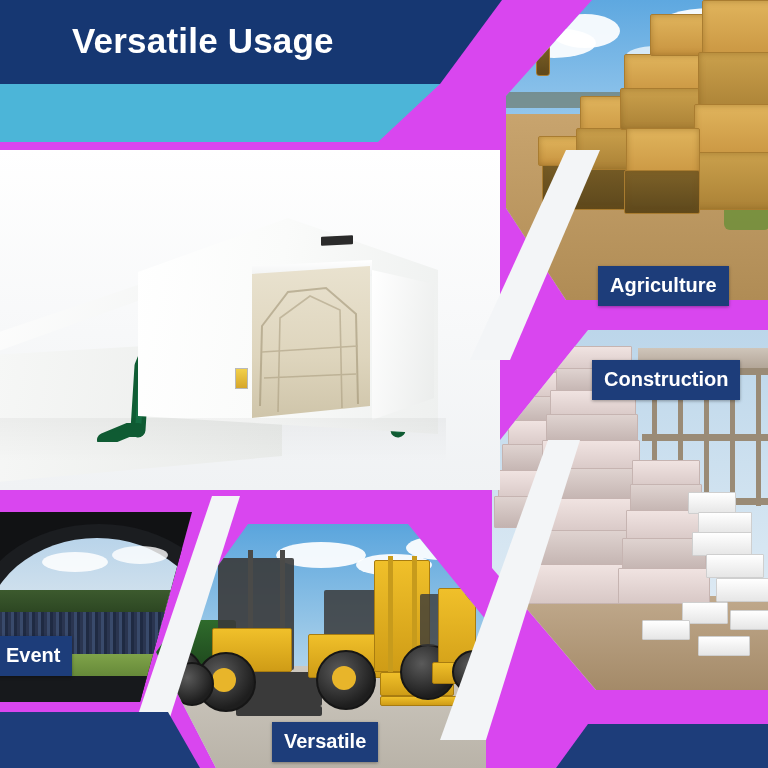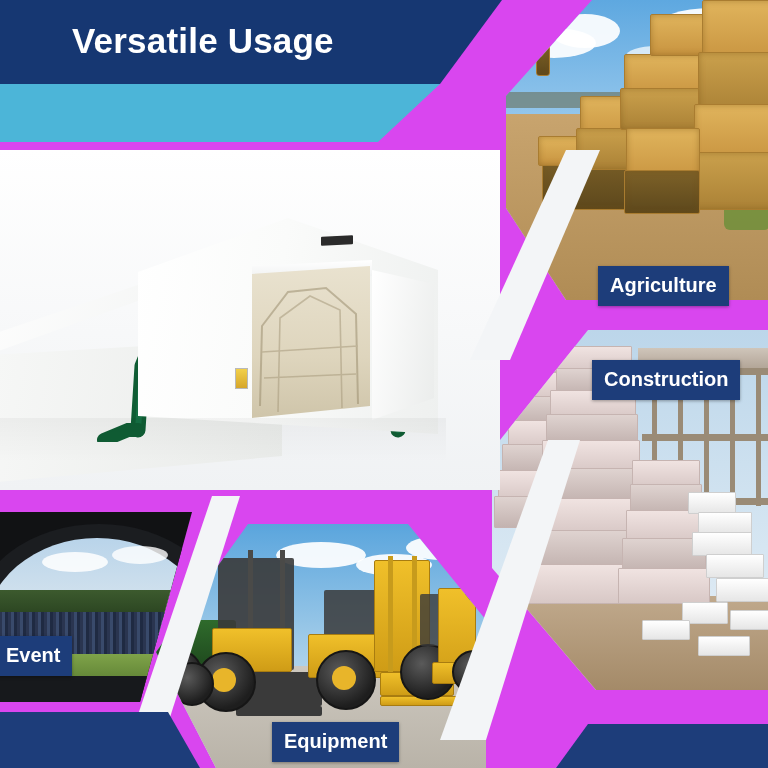--- a/index.html
+++ b/index.html
@@ -351,16 +351,16 @@
 
   <div class="foot-left"></div>
   <div class="foot-right"></div>
 
   <div class="band-navy"></div>
   <div class="band-teal"></div>
   <div class="title">Versatile Usage</div>
 
   <div class="badge b-con">Construction</div>
   <div class="badge b-agri">Agriculture</div>
-  <div class="badge b-equip">Equipment</div>
+  <div class="badge b-equip">Versatile</div>
   <div class="badge b-event">Event</div>
 
 </div>
 
 </body></html>

